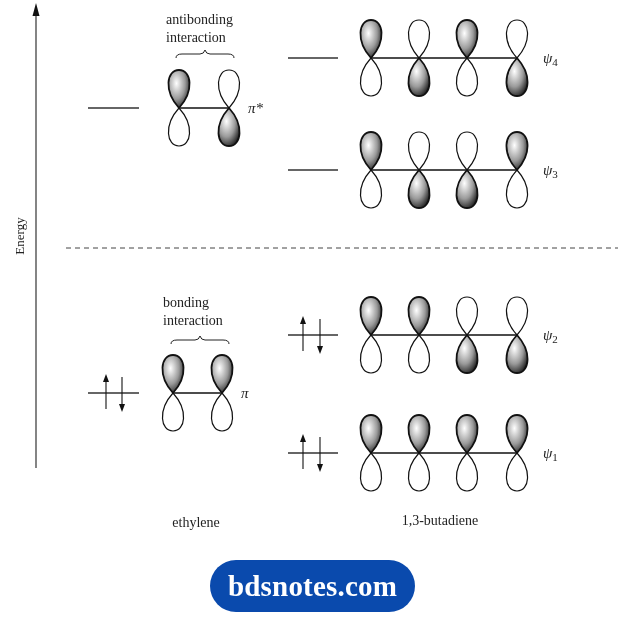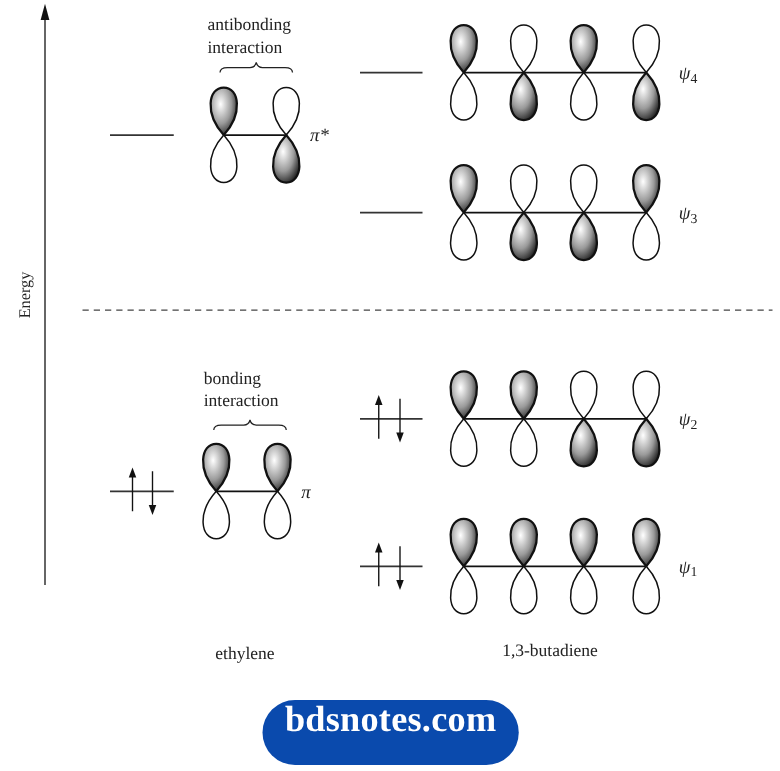--- a/index.html
+++ b/index.html
@@ -2,21 +2,21 @@
 <html><head>
 <meta charset="utf-8">
 <style>
   html, body { margin:0; padding:0; background:#ffffff; }
   body { width:624px; height:617px; position:relative; overflow:hidden; font-family:"Liberation Serif","DejaVu Serif",serif; }
   #diagram { position:absolute; left:0; top:0; width:624px; height:617px; }
   .lbl { font-family:"Liberation Serif","DejaVu Serif",serif; fill:#222; }
   .badge {
     position:absolute; left:210px; top:560px; width:205px; height:52px;
     background:#0a4aad; border-radius:26px;
-    display:flex; justify-content:center;
+    display:flex; align-items:center; justify-content:center;
     color:#ffffff; font-family:"Liberation Serif","DejaVu Serif",serif;
     font-size:29px; font-weight:bold; letter-spacing:0.2px;
   }
 </style>
 </head>
 <body>
 
 <svg id="diagram" width="624" height="617" viewBox="0 0 624 617" xmlns="http://www.w3.org/2000/svg">
   <defs>
     <radialGradient id="lobeShade" cx="0.38" cy="0.35" r="0.75">

